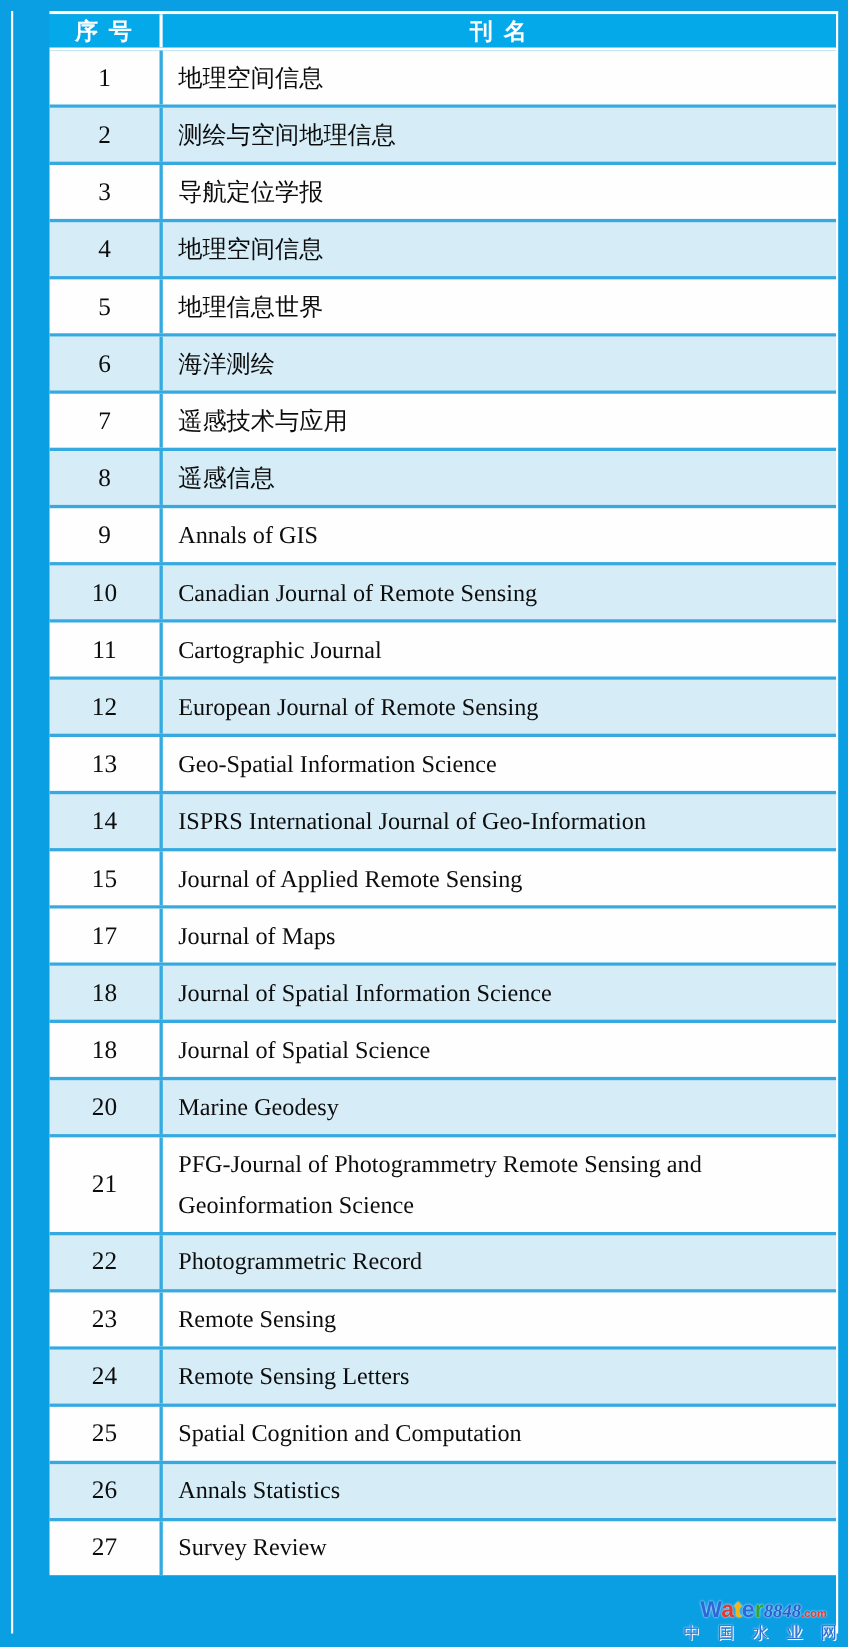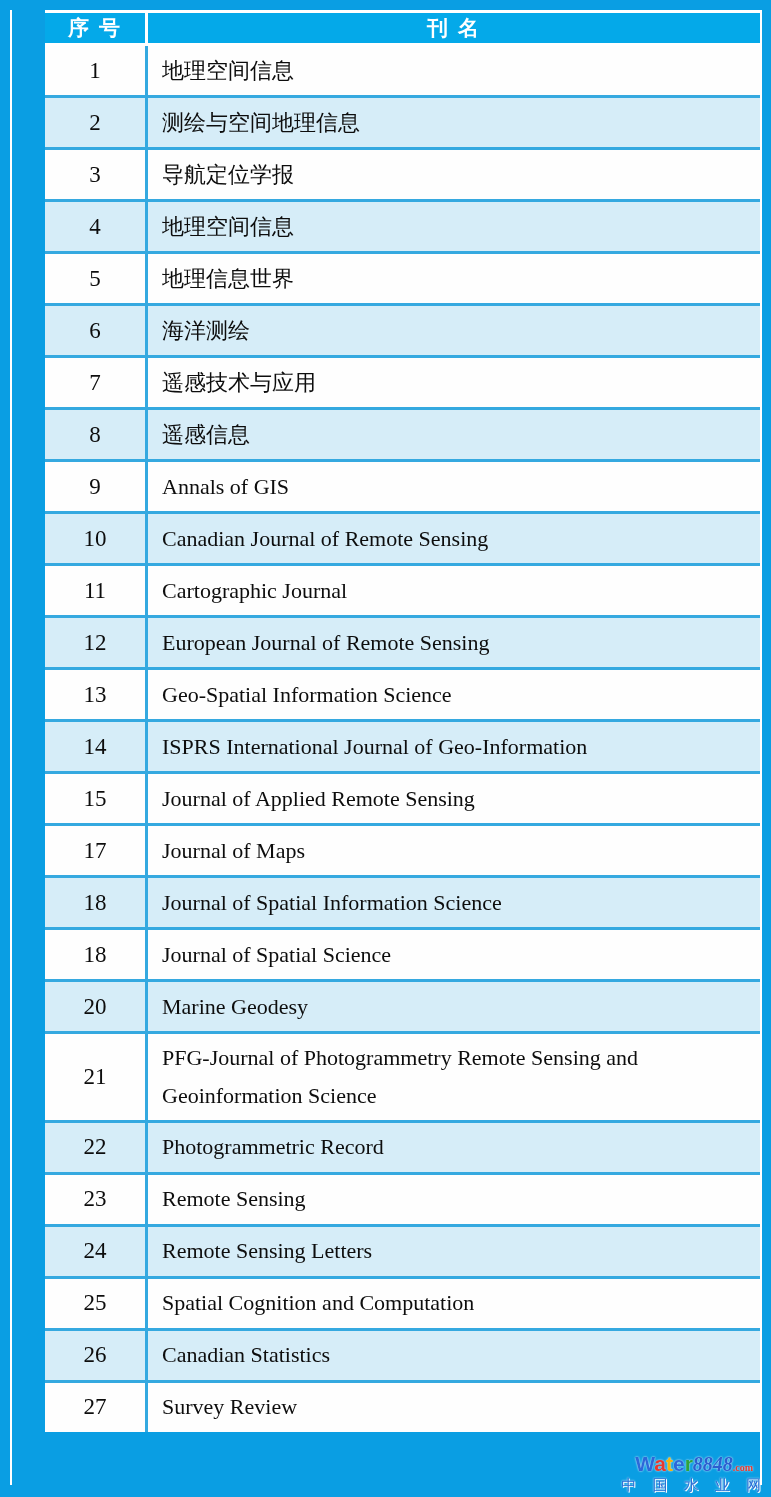--- a/index.html
+++ b/index.html
@@ -73,26 +73,26 @@
     font-weight:bold;
     font-size:21px;
     white-space:nowrap;
     text-shadow:0 0 2px #ffffff;
   }
   .wm-8848{
     font-family:"Liberation Serif","DejaVu Serif",serif;
     font-style:italic;
     font-weight:bold;
     color:#2B5FD0;
-    font-size:20px;
+    font-size:17px;
   }
   .wm-com{
     color:#E6382E;
     font-size:10px;
-    font-family:Liberation Serif, serif;
+    font-family:Liberation Sans, sans-serif;
     font-weight:bold;
   }
   .wm-sub{
     margin-top:3px;
     font-family:"Liberation Sans","DejaVu Sans",sans-serif;
     font-weight:normal;
     font-size:15px;
     color:#2B6FD6;
     letter-spacing:6px;
     white-space:nowrap;
@@ -225,21 +225,21 @@
     <div class="cell name">Remote Sensing Letters</div>
   </div>
 
   <div class="row odd">
     <div class="cell no">25</div>
     <div class="cell name">Spatial Cognition and Computation</div>
   </div>
 
   <div class="row even">
     <div class="cell no">26</div>
-    <div class="cell name">Canadian Statistics</div>
+    <div class="cell name">Annals Statistics</div>
   </div>
 
   <div class="row odd">
     <div class="cell no">27</div>
     <div class="cell name">Survey Review</div>
   </div>
 </div>
   </div>
 </div>
 

